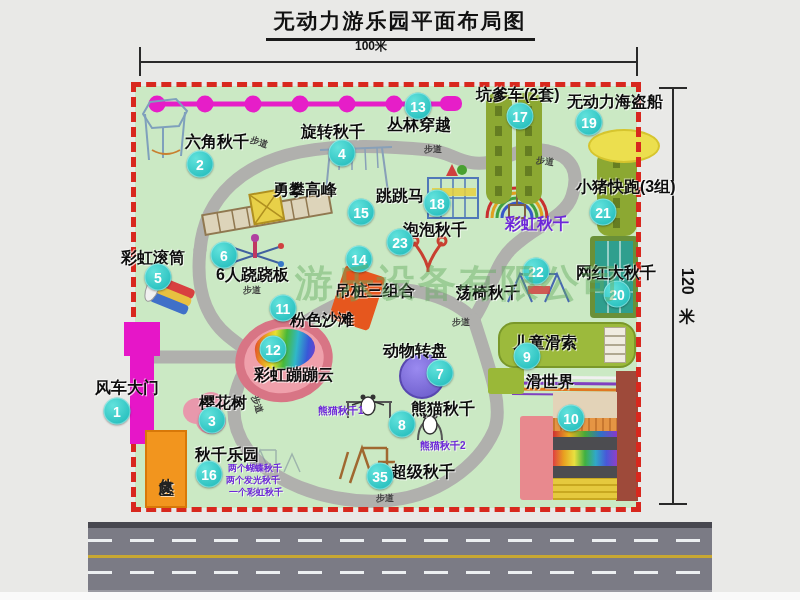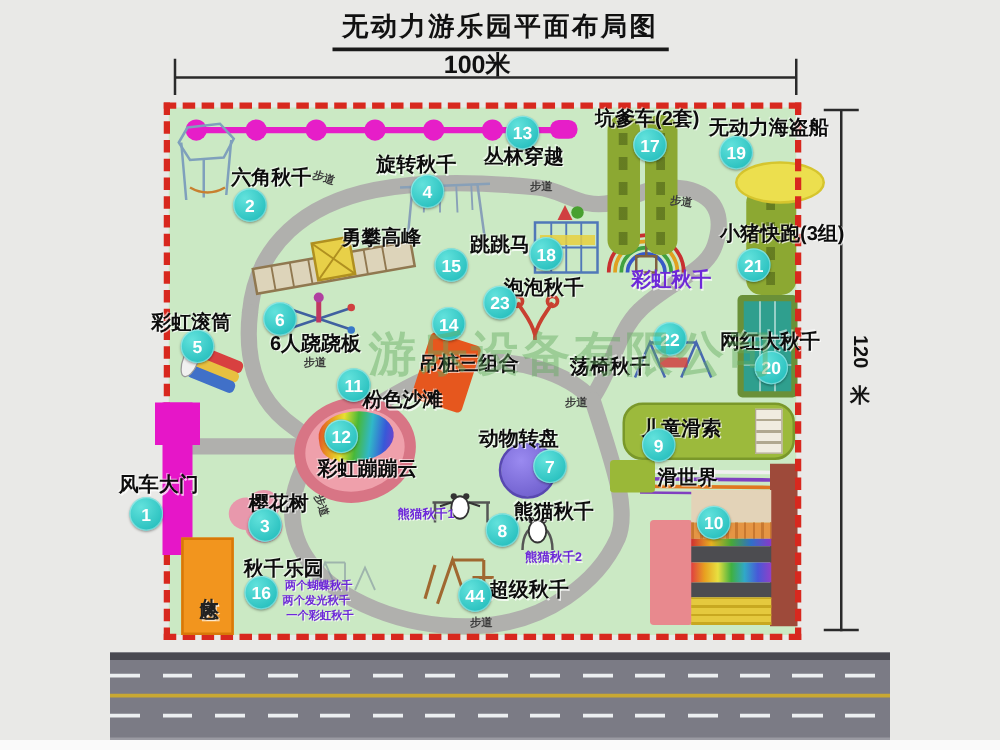--- a/index.html
+++ b/index.html
@@ -9,21 +9,21 @@
   
   #title{position:absolute;top:7px;left:0;right:0;margin:auto;width:fit-content;
          font-size:21px;font-weight:bold;color:#111;letter-spacing:2px;
          border-bottom:3px solid #1a1a1a;padding:0 8px 3px 8px;z-index:10;}
   
   #park{position:absolute;left:135px;top:86px;width:502px;height:422px;background:#cbe9c4;z-index:1;}
   #boundary{position:absolute;left:131px;top:82px;width:510px;height:430px;
             border:5px dashed #d8281e;box-sizing:border-box;z-index:22;pointer-events:none;}
   
   .dimline{background:#2a2a2a;z-index:9;}
-  #dim-top-label{position:absolute;left:355px;top:38px;font-size:20px;font-weight:bold;color:#111;z-index:9;}
+  #dim-top-label{position:absolute;left:355px;top:38px;font-size:12px;font-weight:bold;color:#111;z-index:9;}
   #dim-right-label{position:absolute;left:676px;top:268px;font-size:16px;font-weight:bold;color:#111;
                    writing-mode:vertical-rl;z-index:9;}
   
   #mapsvg{position:absolute;left:0;top:0;z-index:4;pointer-events:none;}
   
   .blk{position:absolute;z-index:6;}
   .olive{background:#8ca832;border-radius:12px;}
   .olive .dash{position:absolute;left:50%;top:8px;bottom:8px;width:7px;margin-left:-4px;
        background:repeating-linear-gradient(0deg,rgba(70,90,20,.55) 0 10px,transparent 10px 20px);}
   
@@ -307,21 +307,21 @@
       <div class="badge" style="left: 589px; top: 122px;">19</div>
       <div class="ilabel" style="left: 576px; top: 263px;">网红大秋千</div>
       <div class="badge" style="left: 617px; top: 294px;">20</div>
       <div class="ilabel" style="left: 576px; top: 177px;">小猪快跑(3组)</div>
       <div class="badge" style="left: 603px; top: 212px;">21</div>
       <div class="ilabel" style="left: 456px; top: 283px;">荡椅秋千</div>
       <div class="badge" style="left: 536px; top: 271px;">22</div>
       <div class="ilabel" style="left: 403px; top: 220px;">泡泡秋千</div>
       <div class="badge" style="left: 400px; top: 242px;">23</div>
       <div class="ilabel" style="left: 391px; top: 462px;">超级秋千</div>
-      <div class="badge" style="left: 380px; top: 476px;">44</div>
+      <div class="badge" style="left: 380px; top: 476px;">35</div>
       <div class="xlabel" style="left: 505px; top: 214px; font-size: 16px;">彩虹秋千</div>
       <div class="xlabel" style="left: 318px; top: 404px; font-size: 10px;">熊猫秋千1</div>
       <div class="xlabel" style="left: 420px; top: 439px; font-size: 10px;">熊猫秋千2</div>
       <div class="xlabel" style="left: 228px; top: 462px; font-size: 9px;">两个蝴蝶秋千</div>
       <div class="xlabel" style="left: 226px; top: 474px; font-size: 9px;">两个发光秋千</div>
       <div class="xlabel" style="left: 229px; top: 486px; font-size: 9px;">一个彩虹秋千</div>
       <div class="plabel" style="left: 250px; top: 136px; transform: rotate(18deg);">步道</div>
       <div class="plabel" style="left: 424px; top: 143px;">步道</div>
       <div class="plabel" style="left: 536px; top: 155px; transform: rotate(8deg);">步道</div>
       <div class="plabel" style="left: 243px; top: 284px;">步道</div>

